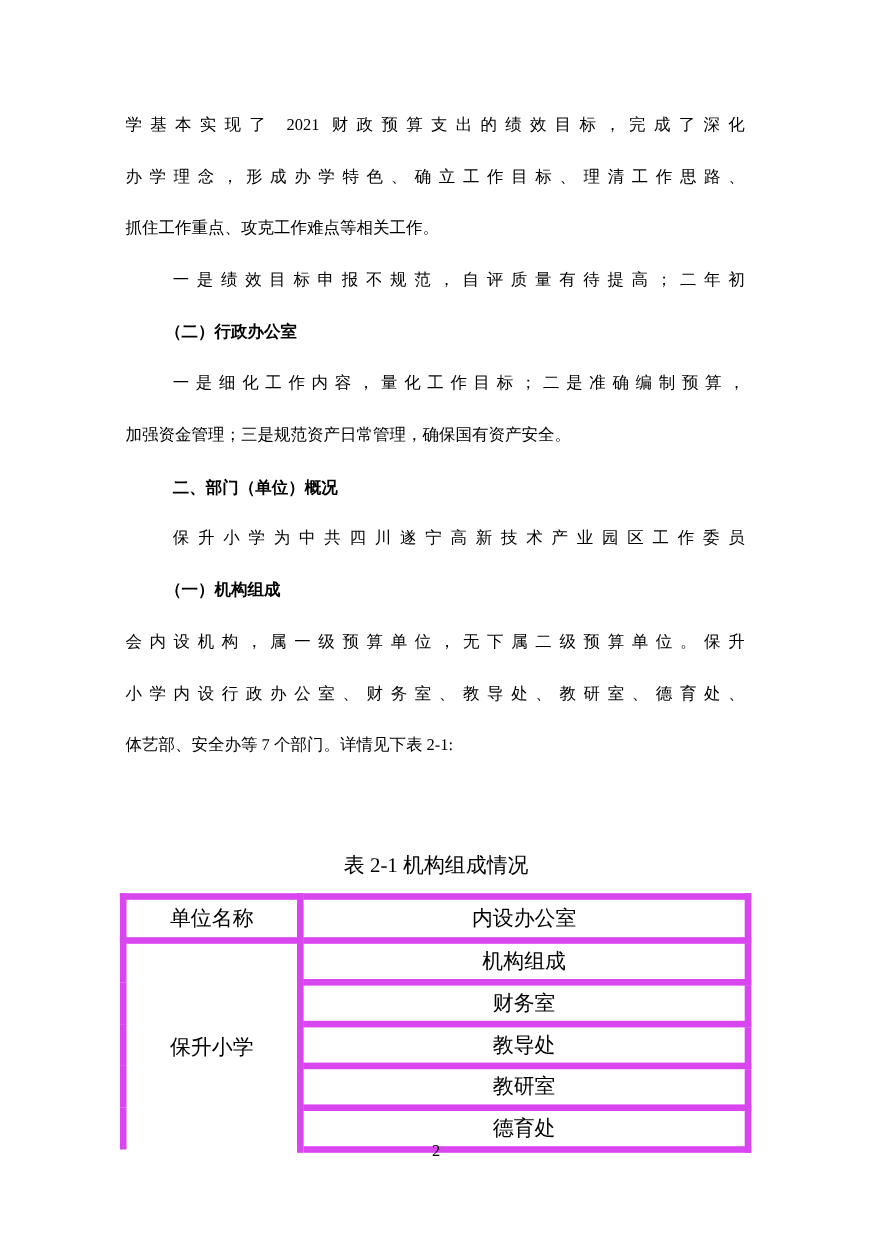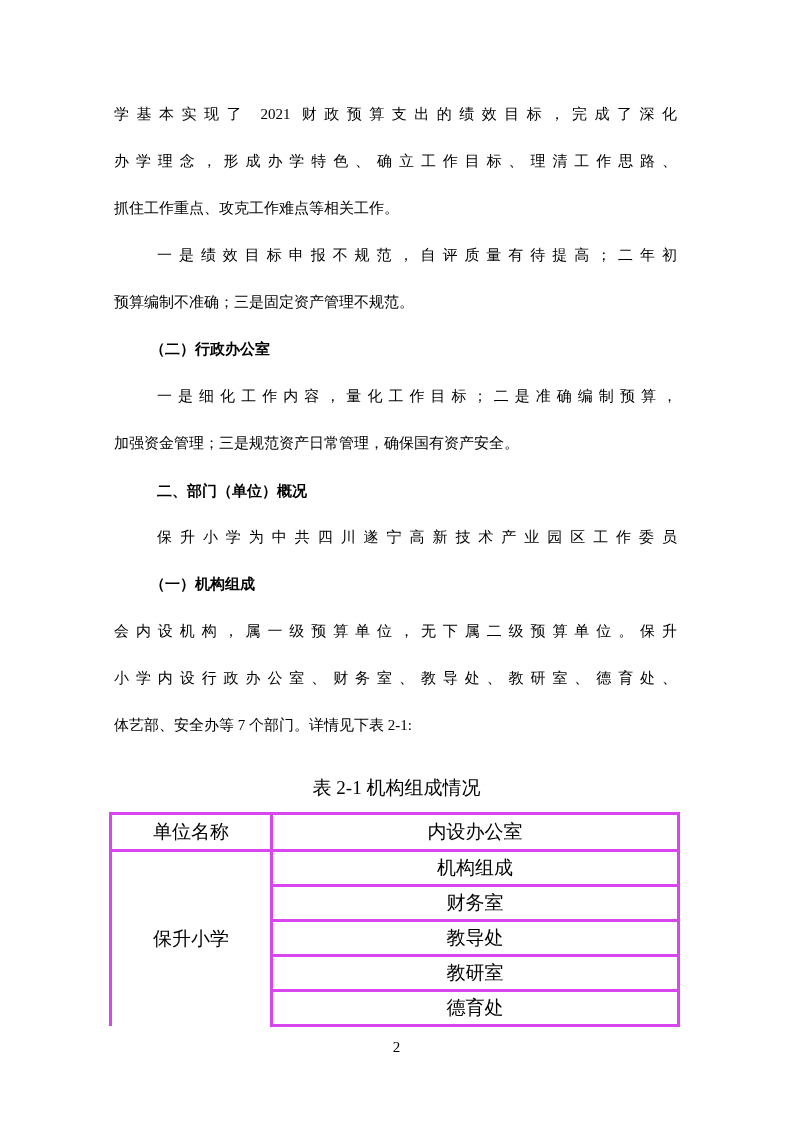--- a/index.html
+++ b/index.html
@@ -58,21 +58,21 @@
   table.org-table {
     position: absolute;
     left: 109px;
     top: 812px;
     width: 568px;
     border-collapse: collapse;
     table-layout: fixed;
   }
   table.org-table th,
   table.org-table td {
-    border: 3px solid #d946ef;
+    border: 6px solid #d946ef;
     padding: 0;
     text-align: center;
     vertical-align: middle;
     font-size: 19px;
     font-weight: normal;
   }
   table.org-table th {
     font-family: "Liberation Sans", "DejaVu Sans", sans-serif;
     height: 34px;
   }
@@ -96,21 +96,20 @@
   }
 </style>
 </head>
 <body>
 
 <div class="textflow">
   <div class="ln just">学基本实现了 2021 财政预算支出的绩效目标，完成了深化</div>
   <div class="ln just">办学理念，形成办学特色、确立工作目标、理清工作思路、</div>
   <div class="ln">抓住工作重点、攻克工作难点等相关工作。</div>
   <div class="ln just ind">一是绩效目标申报不规范，自评质量有待提高；二年初</div>
-  <div class="ln">预算编制不准确；三是固定资产管理不规范。</div>
   <div class="ln h2">（二）行政办公室</div>
   <div class="ln just ind">一是细化工作内容，量化工作目标；二是准确编制预算，</div>
   <div class="ln">加强资金管理；三是规范资产日常管理，确保国有资产安全。</div>
   <div class="ln h1">二、部门（单位）概况</div>
   <div class="ln just ind">保升小学为中共四川遂宁高新技术产业园区工作委员</div>
   <div class="ln h2">（一）机构组成</div>
   <div class="ln just">会内设机构，属一级预算单位，无下属二级预算单位。保升</div>
   <div class="ln just">小学内设行政办公室、财务室、教导处、教研室、德育处、</div>
   <div class="ln">体艺部、安全办等 7 个部门。详情见下表 2-1:</div>
 </div>

